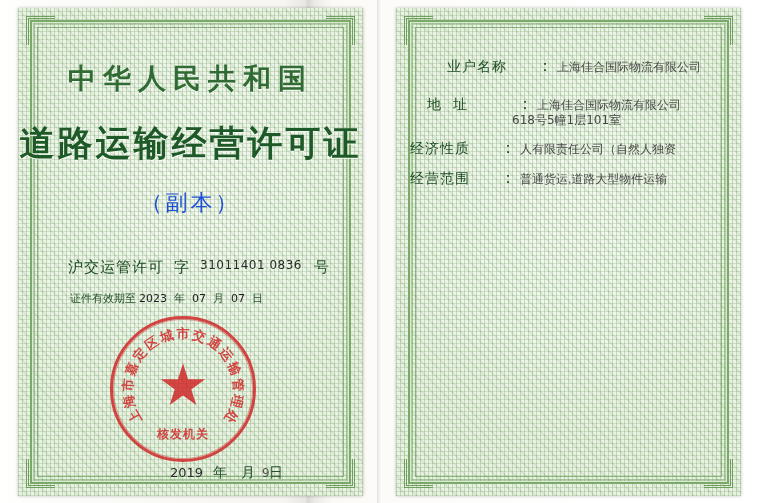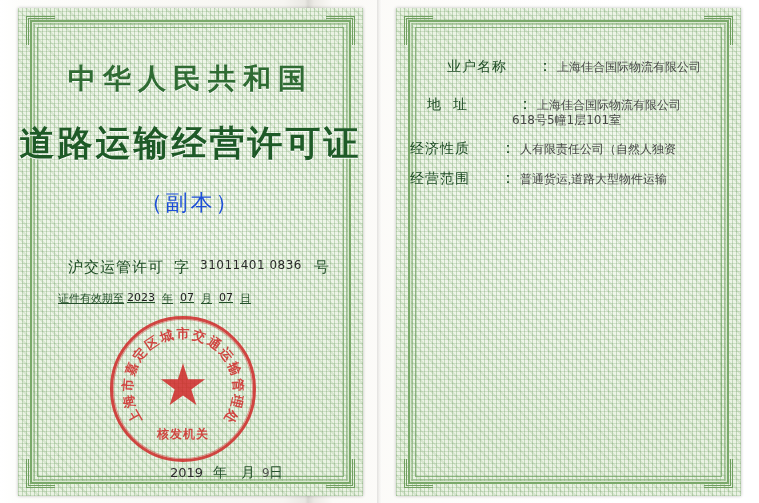--- a/index.html
+++ b/index.html
@@ -137,29 +137,28 @@
   .lic-row .num {
     font-family: "DejaVu Sans", sans-serif;
     font-size: 12px;
     color: #2b2b2b;
     letter-spacing: 0.5px;
   }
   .lic-row .hao { margin-left: 12px; }
 
   .valid-row {
     position: absolute;
-    left: 40px;
+    left: 52px;
     top: 283px;
     width: 270px;
     display: flex;
-    align-items: flex-start;
+    align-items: center;
     font-family: "DejaVu Serif", serif;
     font-size: 11px;
     color: #24502a;
-    text-decoration: underline;
   }
   .valid-row .v { font-family: "DejaVu Sans", sans-serif; font-size: 11px; color: #1d1d1d; margin: 0 3px; }
   .valid-row .u { margin: 0 4px; }
 
   
   .seal {
     position: absolute;
     left: 92px;
     top: 308px;
     width: 140px;
@@ -248,21 +247,21 @@
   .field .flabel {
     font-size: 14px;
     letter-spacing: 1px;
     white-space: nowrap;
     display: inline-flex;
     justify-content: space-between;
     min-width: 88px;
   }
   .field .colon { margin: 0 4px 0 2px; }
   .field .fvalue {
-    font-family: Liberation Serif, serif;
+    font-family: Liberation Sans, sans-serif;
     font-size: 12px;
     color: #3b3b3b;
     letter-spacing: 0px;
     opacity: 0.92;
     line-height: 17px;
   }
   #f-name { top: 48px; margin-left: 37px; }
   #f-addr { top: 86px; }
   #f-addr .flabel { letter-spacing: 12px; padding-left: 17px; }
   #f-type { top: 130px; }

